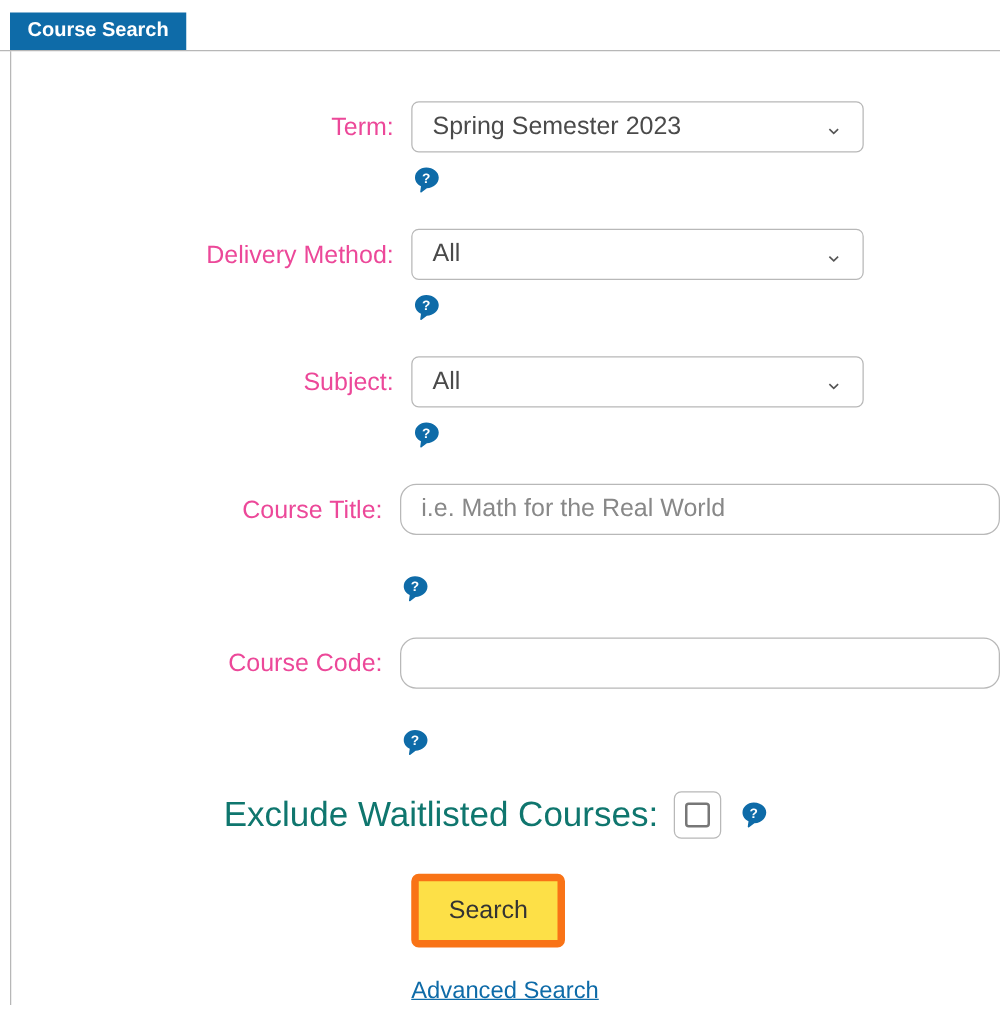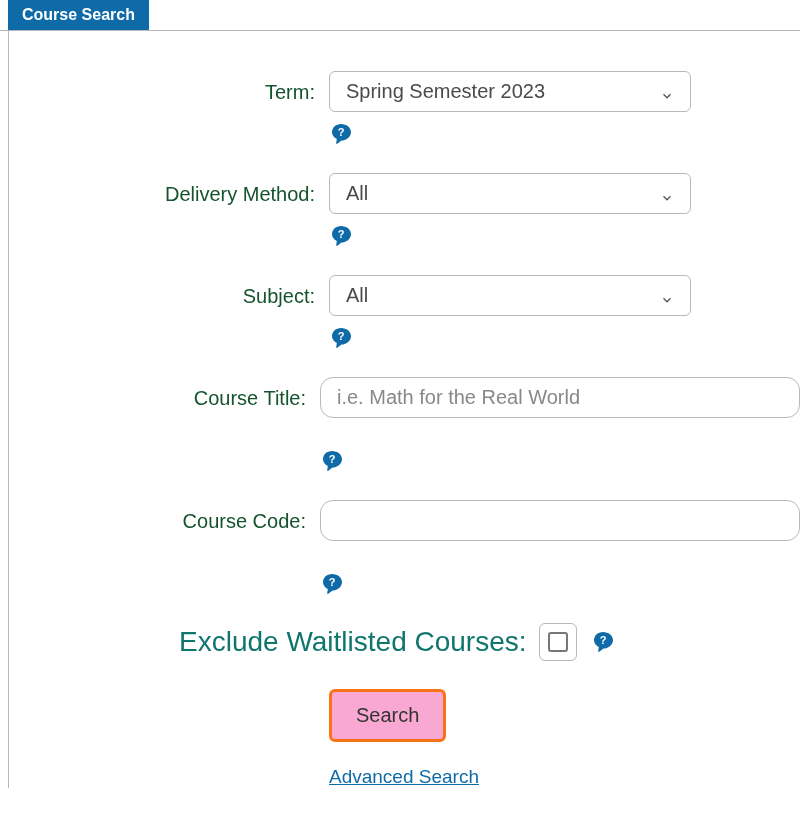--- a/index.html
+++ b/index.html
@@ -8,20 +8,21 @@
       background: #fff;
       color: #333;
       font-size: 18px;
       width: 800px;
       height: 819px;
       overflow: hidden;
     }
     .tab-bar {
       display: flex;
       border-bottom: 1px solid #b7b7b7;
+      margin-top: 10px;
     }
     .tab {
       background: #0e6ba8;
       color: #fff;
       font-weight: 600;
       font-size: 16px;
       padding: 6px 14px;
       margin-left: 8px;
     }
     .panel {
@@ -30,21 +31,21 @@
       padding: 40px 0 0 0;
     }
     .form-row {
       display: flex;
       align-items: flex-start;
       margin-bottom: 22px;
     }
     .label-col {
       width: 320px;
       text-align: right;
-      color: #14532d;
+      color: #ec4899;
       font-size: 20px;
       padding-top: 10px;
       padding-right: 14px;
     }
     .input-col {
       flex: 1;
     }
     .select-box, .text-input {
       width: 362px;
       height: 41px;
@@ -108,22 +109,22 @@
     }
     .checkbox-inner {
       width: 20px; height: 20px;
       border: 2px solid #777;
       border-radius: 3px;
     }
     .actions {
       margin-left: 320px;
     }
     .search-btn {
-      border: 3px solid #f97316;
-      background: #f9a8d4;
+      border: 6px solid #f97316;
+      background: #fde047;
       border-radius: 6px;
       font-size: 20px;
       padding: 12px 24px;
       color: #333;
       cursor: pointer;
     }
     .adv-link {
       display: block;
       margin-top: 24px;
       color: #0e6ba8;

